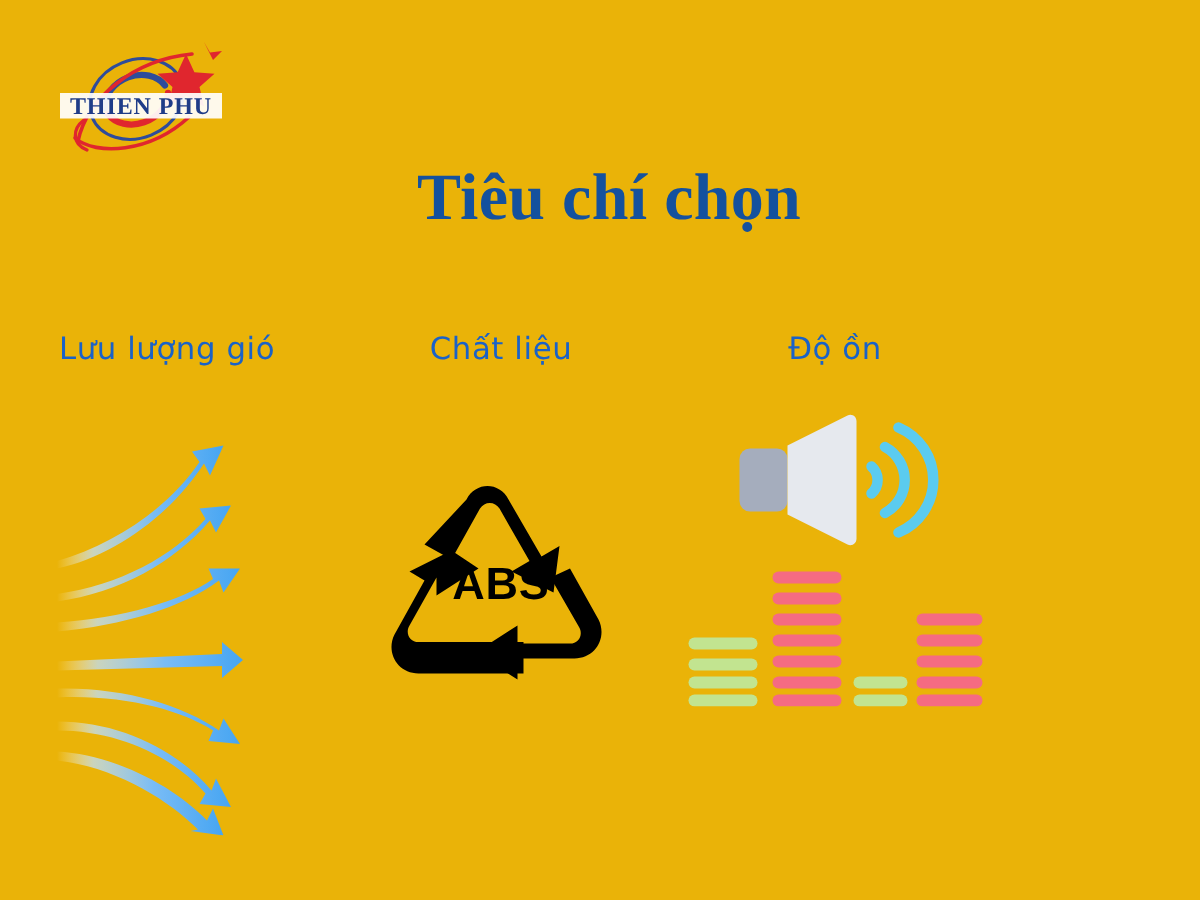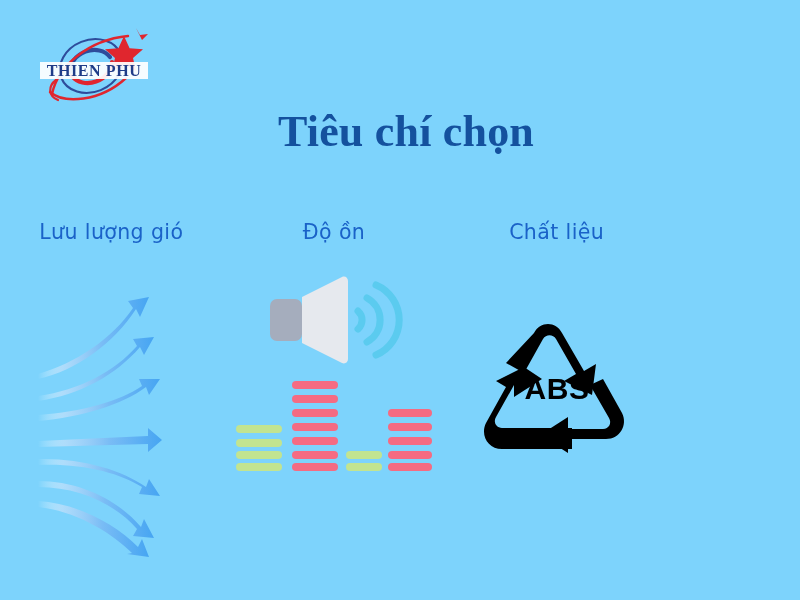--- a/index.html
+++ b/index.html
@@ -14,21 +14,21 @@
     position: relative;
     overflow: hidden;
     font-family: "Liberation Sans", sans-serif;
     -webkit-font-smoothing: antialiased;
   }
 
   
   #slide {
     position: absolute;
     inset: 0;
-    background: #7dd3fc;
+    background: #eab308;
   }
 
   
   #brand-logo {
     position: absolute;
     left: 36px;
     top: 22px;
     width: 122px;
     height: 86px;
   }
@@ -167,20 +167,41 @@
           <path d="M2 192 C44 192, 80 210, 101 234 L97 241 L118 243 L108 224 L105 232
                    C82 205, 44 186, 2 186 Z" fill="url(#windGrad)"></path>
 
           <path d="M2 212 C40 216, 76 238, 96 258 L91 259 L113 262 L106 244 L102 252
                    C80 229, 40 208, 2 206 Z" fill="url(#windGrad)"></path>
         </svg>
       </div>
     </div>
 
     <div class="criterion">
+      <div class="criterion-label">Chất liệu</div>
+
+      <div class="criterion-art">
+        <svg id="material-art" viewBox="0 0 170 160" xmlns="http://www.w3.org/2000/svg">
+          <g fill="#000000">
+
+            <path d="M62 16 C68 4, 84 4, 90 16 L112 54 L124 47 L120 78 L92 64 L104 57
+                     L84 22 C81 17, 74 17, 71 22 L52 56 L34 46 Z"></path>
+
+            <path d="M131 62 L150 96 C156 108, 148 122, 134 122 L96 122 L96 136 L68 118
+                     L96 100 L96 112 L131 112 C137 112, 140 106, 137 101 L118 68 Z"></path>
+
+            <path d="M38 52 L56 64 L28 82 L28 70 L10 102 C7 107, 10 113, 16 113 L86 113
+                     L86 134 L16 134 C2 134, -6 120, 0 108 L20 72 L10 66 Z" transform="translate(14,-2)"></path>
+          </g>
+          <text x="85" y="82" text-anchor="middle" font-family="Liberation Sans, DejaVu Sans, sans-serif" font-weight="bold" font-size="30" letter-spacing="0.5" fill="#000000">ABS</text>
+        </svg>
+      </div>
+    </div>
+
+    <div class="criterion">
       <div class="criterion-label">Độ ồn</div>
 
       <div class="criterion-art">
         <div id="noise-stack">
 
           <svg id="speaker-icon" viewBox="0 0 140 96" xmlns="http://www.w3.org/2000/svg">
             <rect x="6" y="28" width="32" height="42" rx="7" fill="#A5ADBD"></rect>
             <path d="M38 26 L78 6 C81 4.6, 84 6.7, 84 10 L84 88 C84 91.3, 81 93.4, 78 92 L38 72 Z" fill="#E6E9EE"></path>
             <path d="M94 40 A12 12 0 0 1 94 58" fill="none" stroke="#5BCBEF" stroke-width="7" stroke-linecap="round"></path>
             <path d="M103 27 A25 25 0 0 1 103 71" fill="none" stroke="#5BCBEF" stroke-width="7" stroke-linecap="round"></path>
@@ -213,35 +234,14 @@
               <rect x="154" y="58" width="44" height="8" rx="4" fill="#F56B82"></rect>
               <rect x="154" y="72" width="44" height="8" rx="4" fill="#F56B82"></rect>
               <rect x="154" y="84" width="44" height="8" rx="4" fill="#F56B82"></rect>
             </g>
           </svg>
 
         </div>
       </div>
     </div>
 
-    <div class="criterion">
-      <div class="criterion-label">Chất liệu</div>
-
-      <div class="criterion-art">
-        <svg id="material-art" viewBox="0 0 170 160" xmlns="http://www.w3.org/2000/svg">
-          <g fill="#000000">
-
-            <path d="M62 16 C68 4, 84 4, 90 16 L112 54 L124 47 L120 78 L92 64 L104 57
-                     L84 22 C81 17, 74 17, 71 22 L52 56 L34 46 Z"></path>
-
-            <path d="M131 62 L150 96 C156 108, 148 122, 134 122 L96 122 L96 136 L68 118
-                     L96 100 L96 112 L131 112 C137 112, 140 106, 137 101 L118 68 Z"></path>
-
-            <path d="M38 52 L56 64 L28 82 L28 70 L10 102 C7 107, 10 113, 16 113 L86 113
-                     L86 134 L16 134 C2 134, -6 120, 0 108 L20 72 L10 66 Z" transform="translate(14,-2)"></path>
-          </g>
-          <text x="85" y="82" text-anchor="middle" font-family="Liberation Sans, DejaVu Sans, sans-serif" font-weight="bold" font-size="30" letter-spacing="0.5" fill="#000000">ABS</text>
-        </svg>
-      </div>
-    </div>
-
   </div>
 </div>
 
 </body></html>

